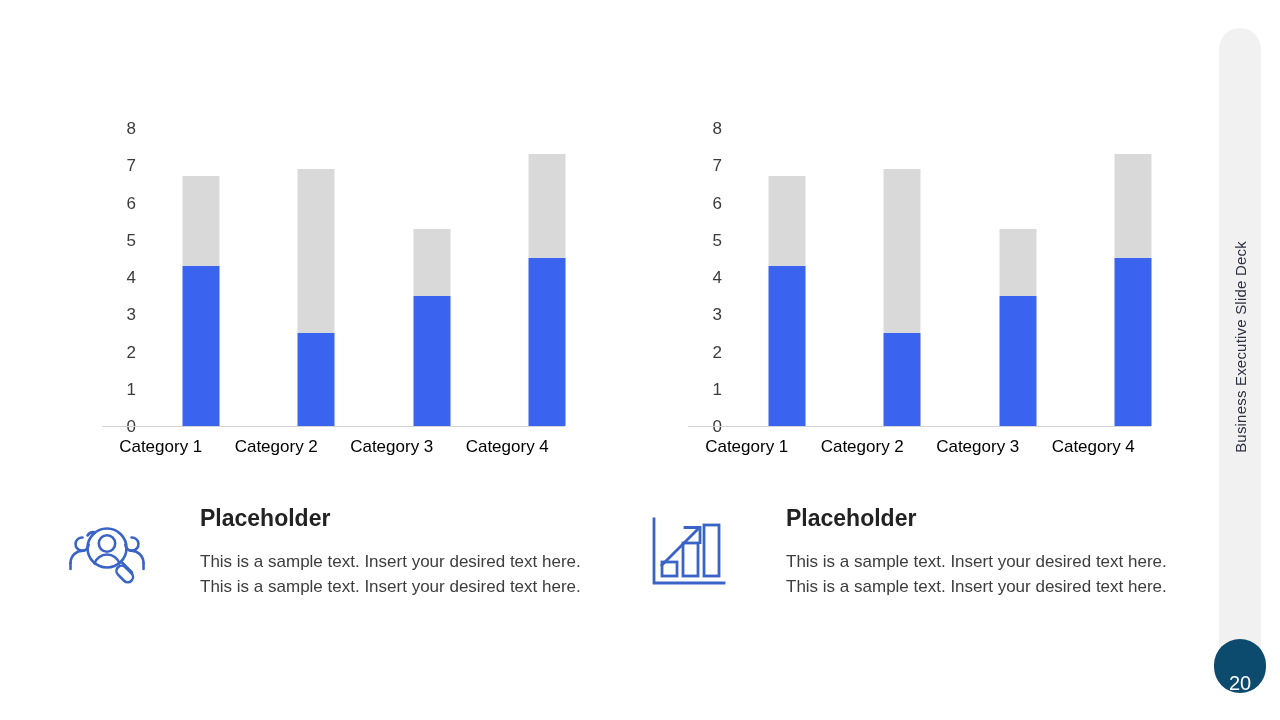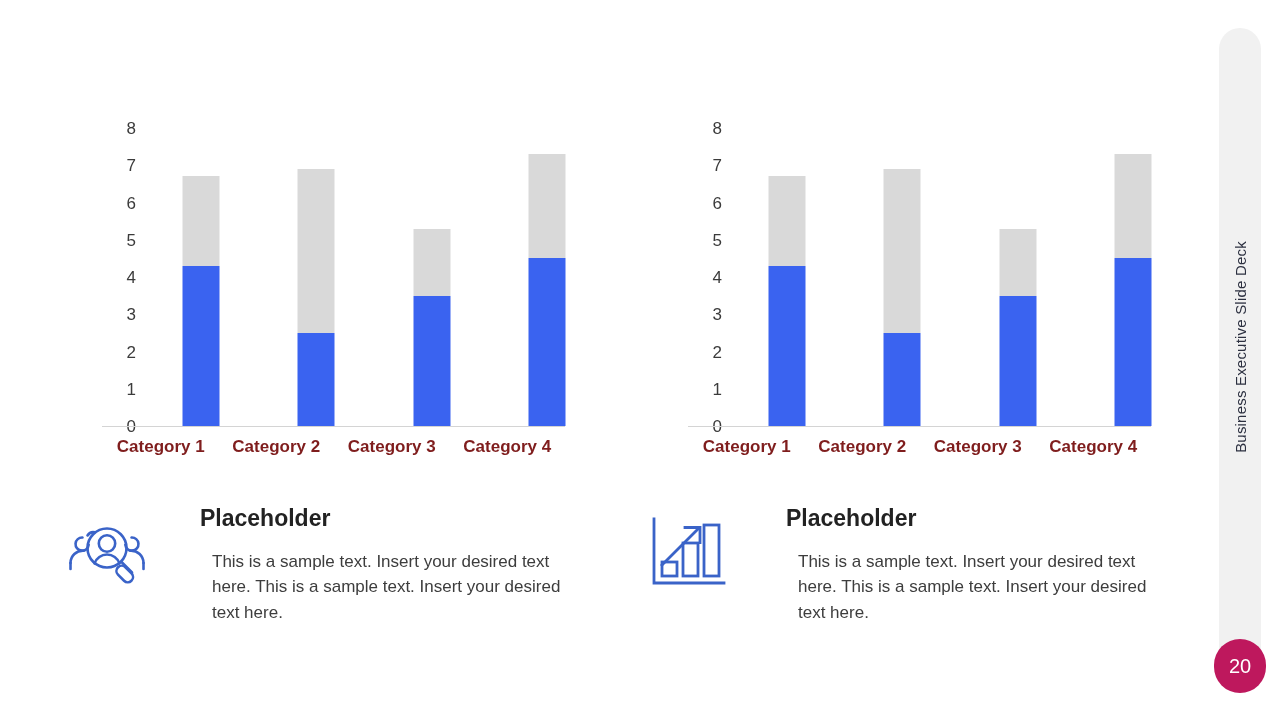--- a/index.html
+++ b/index.html
@@ -120,23 +120,22 @@
     top: 308px;
     width: 462px;
     height: 30px;
   }
   .x-label {
     position: absolute;
     top: 0;
     width: 115.5px;
     text-align: center;
     font-size: 17px;
-    color: #7f1d1d;
+    color: #000000;
     line-height: 1.3;
-    font-weight: bold;
   }
 
   
   .feature {
     position: absolute;
     width: 500px;
     height: 130px;
   }
   .feature-left  { left: 62px;  top: 505px; }
   .feature-right { left: 648px; top: 505px; }
@@ -158,21 +157,21 @@
     font-size: 23px;
     font-weight: bold;
     color: #222222;
     margin: 0 0 16px 0;
     line-height: 1.2;
   }
   .feature-text {
     font-size: 17px;
     color: #3d3d3d;
     line-height: 1.52;
-    margin: 12px;
+    margin: 0;
   }
 
   
   .side-pill {
     position: absolute;
     left: 1219px;
     top: 28px;
     width: 42px;
     height: 664px;
     background: #f1f1f1;
@@ -188,24 +187,24 @@
     font-size: 15px;
     color: #2c3040;
     letter-spacing: 0.2px;
   }
   .page-badge {
     position: absolute;
     left: 1214px;
     top: 639px;
     width: 52px;
     height: 54px;
-    background: #be185d;
+    background: #0c4a6e;
     border-radius: 26px;
     display: flex;
-    align-items: center;
+    align-items: flex-end;
     justify-content: center;
   }
   .page-badge-num {
     color: #ffffff;
     font-size: 20px;
     line-height: 1;
   }
 </style>
 </head>
 <body>

